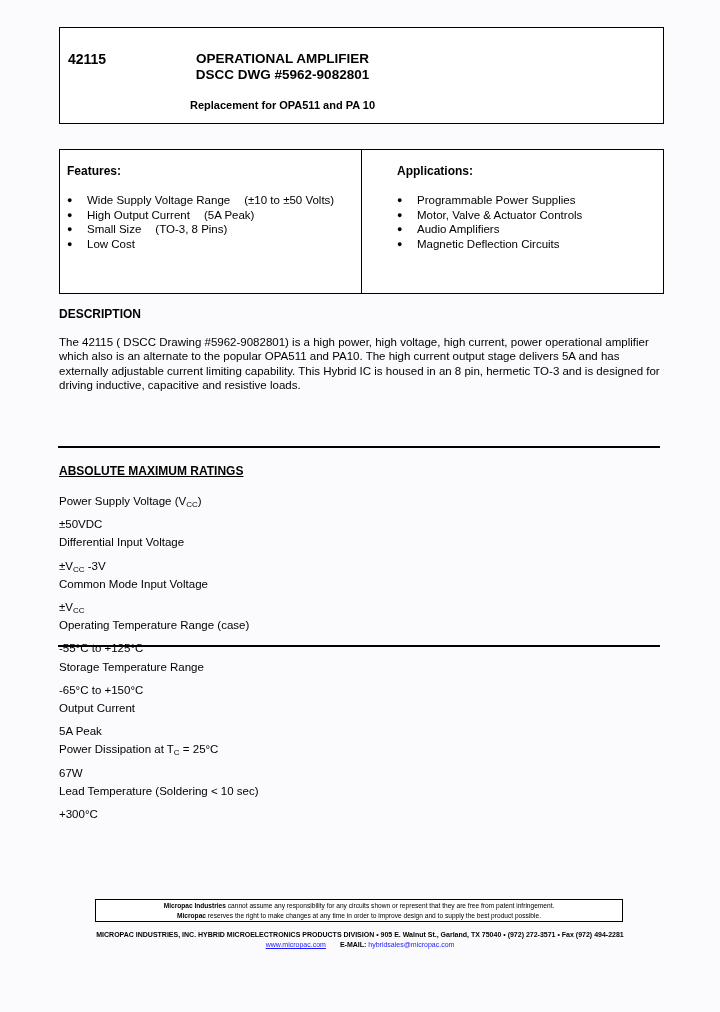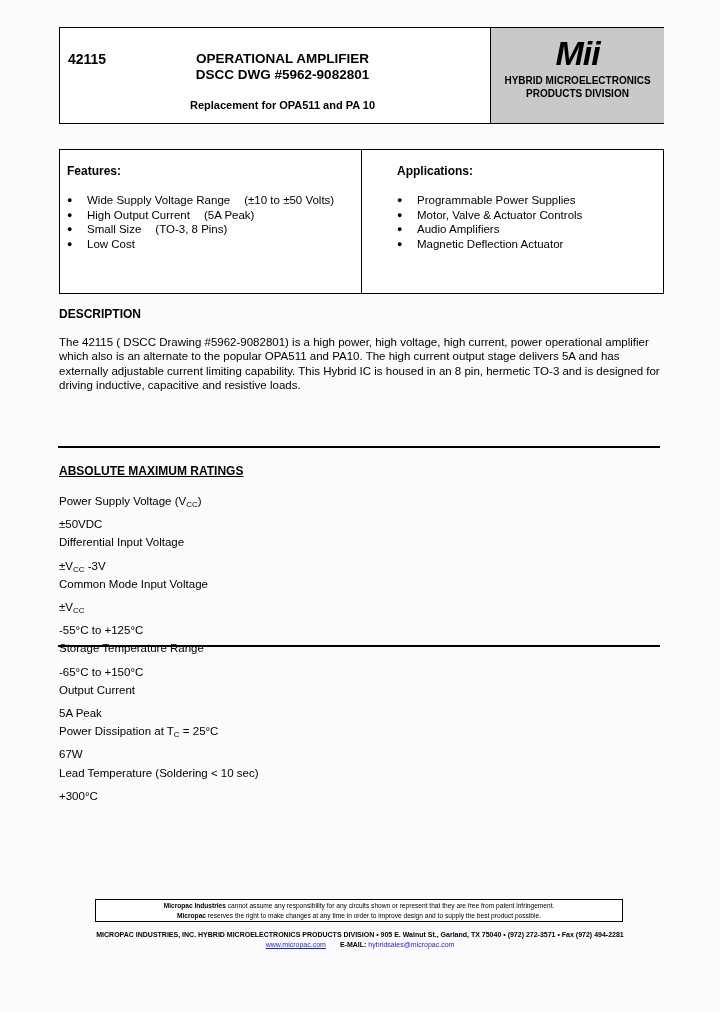--- a/index.html
+++ b/index.html
@@ -102,25 +102,20 @@
 </head>
 <body>
 
 <div class="abs header-box">
   <div class="abs part-number">42115</div>
   <div class="abs title-block">
     <div class="title-line1">OPERATIONAL AMPLIFIER</div>
     <div class="title-line2">DSCC DWG #5962-9082801</div>
     <div class="title-line3">Replacement for OPA511 and PA 10</div>
   </div>
-  <div class="abs logo-panel">
-    <div class="logo-mark">Mii</div>
-    <div class="logo-sub">HYBRID MICROELECTRONICS</div>
-    <div class="logo-sub" style="margin-top:0">PRODUCTS DIVISION</div>
-  </div>
 </div>
 
 <div class="abs fa-box">
   <div class="fa-col left">
     <div class="fa-heading">Features:</div>
     <ul class="fa-list">
       <li>
           <span class="bullet">●</span>
           <span>Wide Supply Voltage Range</span>
           <span class="gap"></span>
@@ -156,21 +151,21 @@
       <li>
           <span class="bullet">●</span>
           <span>Motor, Valve &amp; Actuator Controls</span>
         </li>
       <li>
           <span class="bullet">●</span>
           <span>Audio Amplifiers</span>
         </li>
       <li>
           <span class="bullet">●</span>
-          <span>Magnetic Deflection Actuator</span>
+          <span>Magnetic Deflection Circuits</span>
         </li>
     </ul>
   </div>
 </div>
 
 <div class="abs desc-heading">DESCRIPTION</div>
 <div class="abs desc-body">The 42115  ( DSCC Drawing #5962-9082801) is a high power, high voltage, high current, power operational amplifier which also is an alternate to the popular OPA511 and PA10.  The high current output stage delivers 5A and has externally adjustable current limiting capability.  This Hybrid IC is housed in an 8 pin, hermetic TO-3 and is designed for driving inductive, capacitive and resistive loads.</div>
 
 <div class="abs rule" style="top:446px"></div>
 
@@ -185,20 +180,21 @@
     <span class="rating-label"><span>Differential Input Voltage</span><sub></sub><span></span></span>
     <span class="rating-dots"></span>
     <span class="rating-value"><span>±V</span><sub>CC</sub><span> -3V</span></span>
   </div>
   <div class="rating-row">
     <span class="rating-label"><span>Common Mode Input Voltage</span><sub></sub><span></span></span>
     <span class="rating-dots"></span>
     <span class="rating-value"><span>±V</span><sub>CC</sub><span></span></span>
   </div>
   <div class="rating-row">
+    <span class="rating-label"><span>Operating Temperature Range (case)</span><sub></sub><span></span></span>
     <span class="rating-dots"></span>
     <span class="rating-value"><span>-55°C to +125°C</span><sub></sub><span></span></span>
   </div>
   <div class="rating-row">
     <span class="rating-label"><span>Storage Temperature Range</span><sub></sub><span></span></span>
     <span class="rating-dots"></span>
     <span class="rating-value"><span>-65°C to +150°C</span><sub></sub><span></span></span>
   </div>
   <div class="rating-row">
     <span class="rating-label"><span>Output Current</span><sub></sub><span></span></span>

